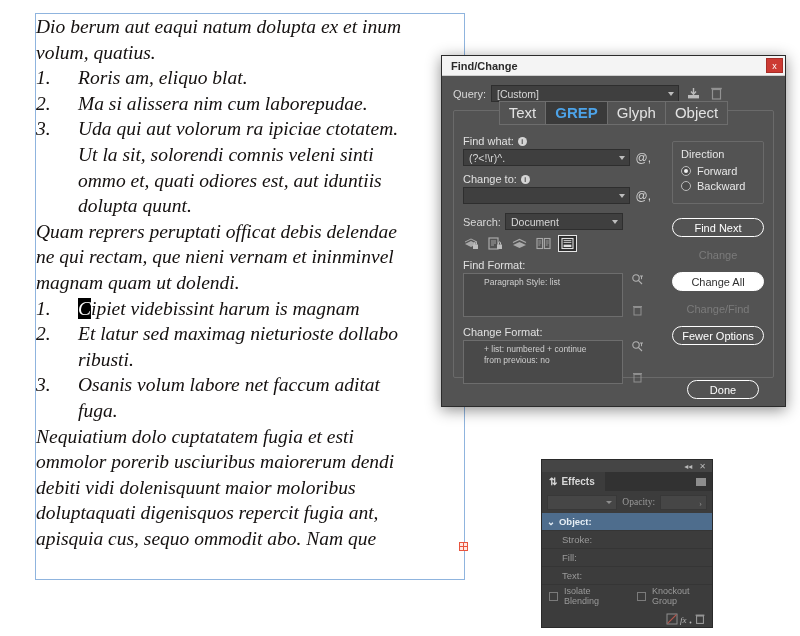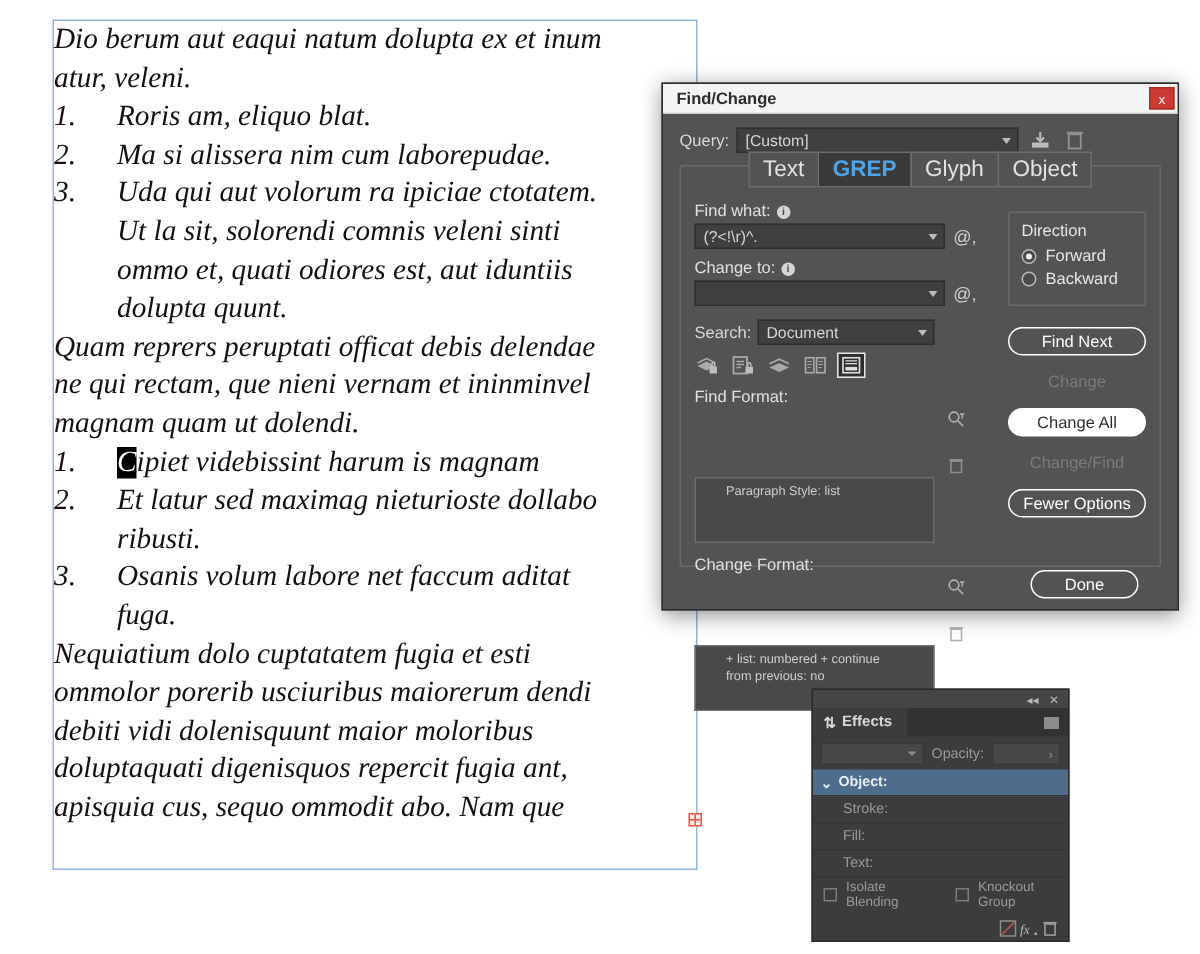--- a/index.html
+++ b/index.html
@@ -132,21 +132,20 @@
   .pill.plain-disabled { color:#7b7b7b; border:1.5px solid transparent; cursor:default;}
 
   #scope-icons { display:flex; gap:7px; margin:6px 0 8px 0; }
   .scope-ic { width:17px;height:15px; opacity:.8; cursor:pointer; }
   .scope-ic.sel { outline:1.5px solid #e6e6e6; opacity:1; }
 
   .fmt-box {
     background:#494949; border:1px solid #6d6d6d; height:44px; width:160px;
     padding:3px 20px; font-size:8.5px; color:#cfcfcf; line-height:11px;
     overflow:hidden;
-    margin-top:45px;
   }
   .fmt-wrap { display:flex; align-items:flex-start; }
   .fmt-side { display:flex; flex-direction:column; justify-content:space-between;
               height:44px; margin-left:8px; }
   .tiny-ic { width:13px;height:13px;opacity:.82;cursor:pointer; }
 
   #done-btn {
     position:absolute; right:26px; bottom:9px; width:72px; height:19px;
   }
 
@@ -158,42 +157,42 @@
   }
   #fx-topbar { height:12px; background:#454545; display:flex; justify-content:flex-end;
                align-items:center; gap:7px; padding-right:6px; }
   .fx-topic { font-size:8px; color:#b9b9b9; cursor:pointer; }
   #fx-tabrow { height:19px; background:#323232; display:flex; align-items:center; }
   #fx-tab {
     background:#3c3c3c; height:19px; display:flex; align-items:center;
     padding:0 10px 0 7px; gap:4px; color:#d8d8d8; font-weight:bold; font-size:10px; cursor:pointer;
   }
   #fx-menu { margin-left:auto; margin-right:6px; width:10px;height:8px;background:#8d8d8d; cursor:pointer;}
-  #fx-opacity-row { height:22px; display:flex; align-items:center; padding:0 5px; gap:5px; }
+  #fx-opacity-row { height:22px; display:flex; align-items:center; padding:0 5px; gap:5px;font-family:Liberation Serif, serif; }
   .fx-combo { background:#464646; border:1px solid #383838; height:15px; width:72px; position:relative;}
   .fx-combo .caret{position:absolute;right:4px;top:5px;width:0;height:0;
     border-left:3px solid transparent;border-right:3px solid transparent;border-top:3.5px solid #8e8e8e;}
   .fx-opacity-field { background:#464646; border:1px solid #383838; height:15px; width:48px; position:relative;}
   .fx-opacity-field .arr{position:absolute;right:4px;top:2px;color:#8e8e8e;font-size:9px;}
   .fx-row { height:18px; display:flex; align-items:center; padding-left:8px; border-bottom:1px solid #353535;}
   .fx-row.obj { background:#4e6d8d; color:#e6eef5; padding-left:5px; gap:4px; font-weight:bold;}
   .fx-row.child { padding-left:20px; }
   #fx-checks { height:22px; display:flex; align-items:center; gap:6px; padding-left:7px; font-size:9px;}
   .cbx { width:9px;height:9px;border:1px solid #7b7b7b;background:#3c3c3c; flex:none;}
   #fx-bottom { position:absolute; bottom:2px; right:6px; display:flex; gap:2px; align-items:center;}
   .fxb { width:12px;height:12px; cursor:pointer; }
 </style>
 </head>
 <body>
 
 <div id="doc-canvas">
   <div id="text-frame"></div>
   <div id="story">
       <div class="para">Dio berum aut eaqui natum dolupta ex et inum</div>
-      <div class="para">atur, veleni.</div>
+      <div class="para">volum, quatius.</div>
       <div class="para li"><span class="num">1.</span>Roris am, eliquo blat.</div>
       <div class="para li"><span class="num">2.</span>Ma si alissera nim cum laborepudae.</div>
       <div class="para li"><span class="num">3.</span>Uda qui aut volorum ra ipiciae ctotatem.</div>
       <div class="para cont">Ut la sit, solorendi comnis veleni sinti</div>
       <div class="para cont">ommo et, quati odiores est, aut iduntiis</div>
       <div class="para cont">dolupta quunt.</div>
       <div class="para">Quam reprers peruptati officat debis delendae</div>
       <div class="para">ne qui rectam, que nieni vernam et ininminvel</div>
       <div class="para">magnam quam ut dolendi.</div>
       <div class="para li"><span class="num">1.</span><span class="sel-char">C</span>ipiet videbissint harum is magnam</div>

